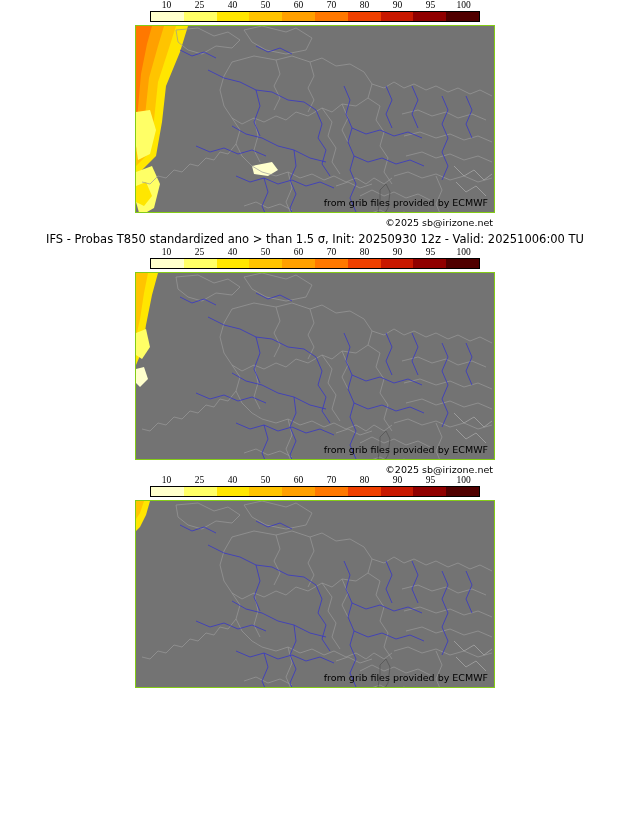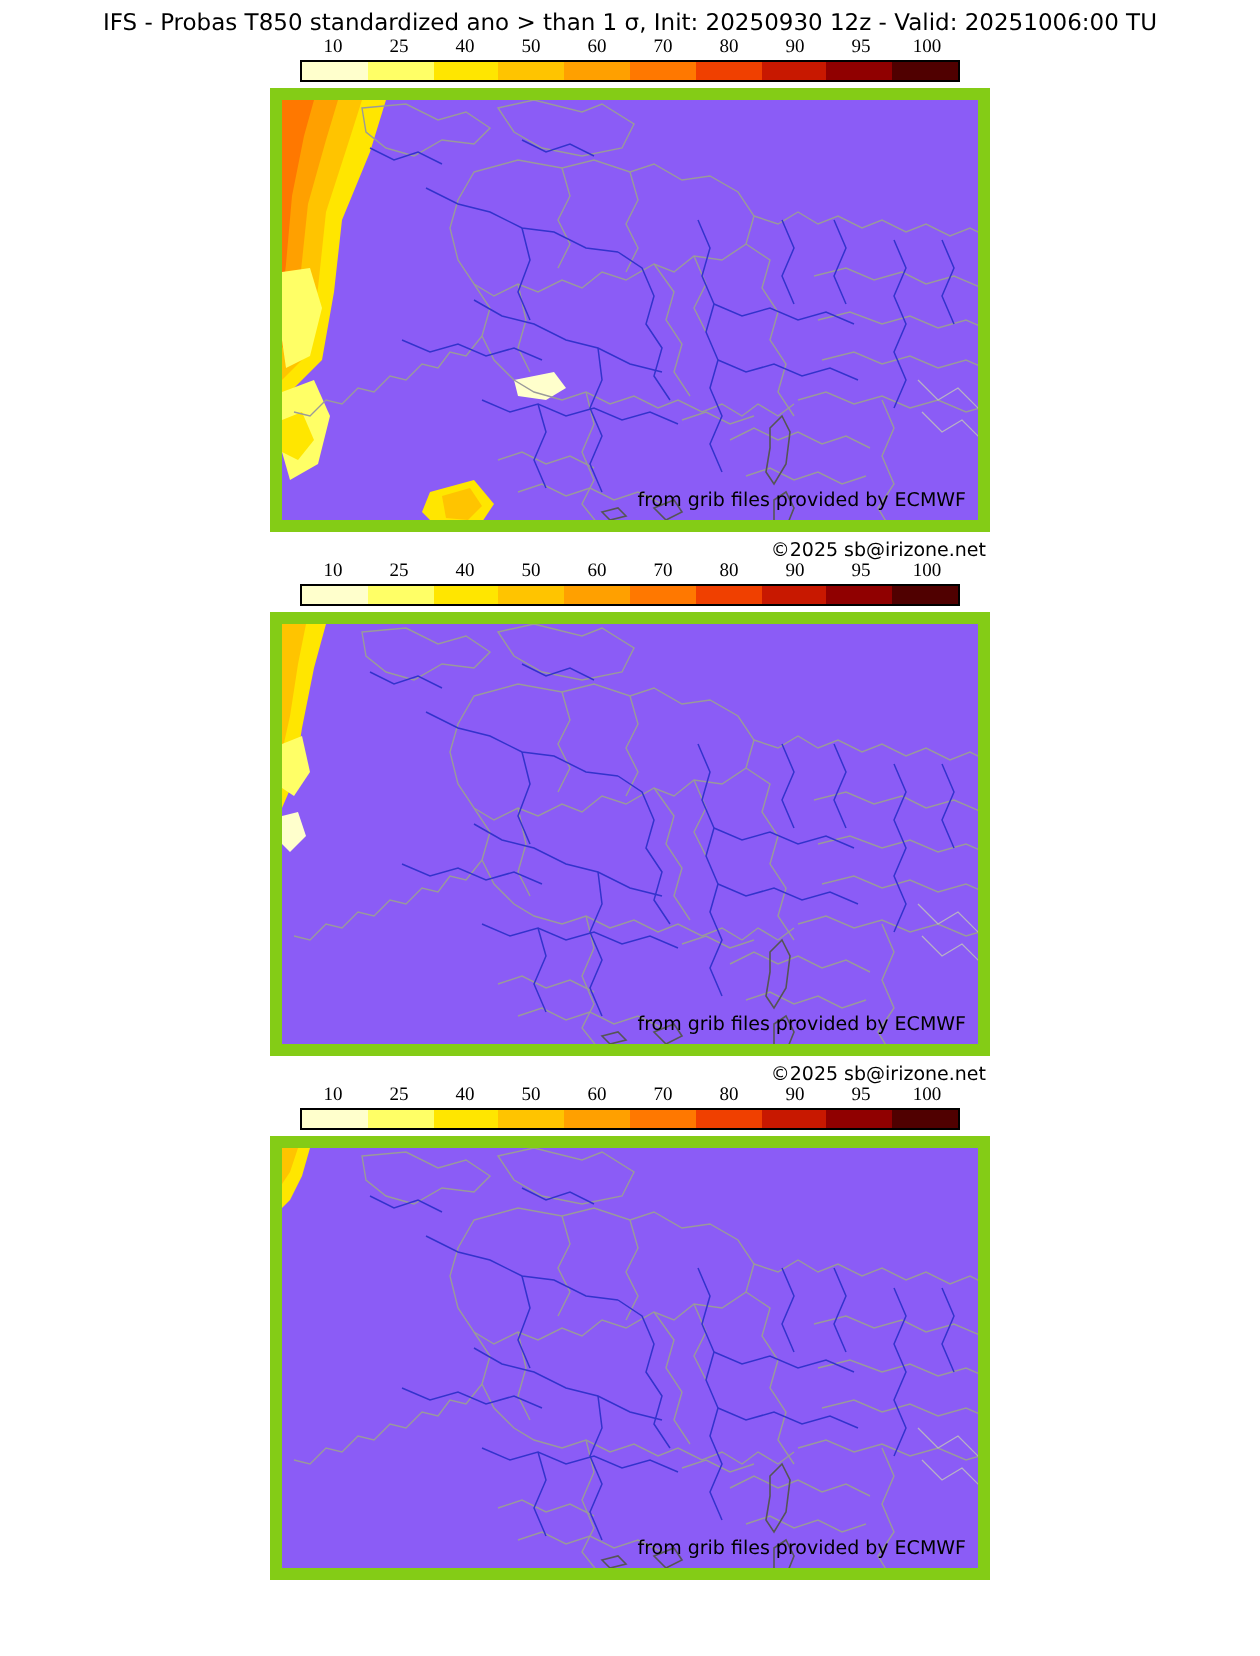--- a/index.html
+++ b/index.html
@@ -32,25 +32,25 @@
     display:flex;
     width:330px;
     height:11px;
     border:1px solid #000;
     box-sizing:border-box;
   }
   .cbar div{flex:1 1 0;height:100%;}
   .map-wrap{
     position:relative;
     width:360px;
-    height:222px;
+    height:188px;
     margin:3px auto 0 auto;
-    border:6px solid #84cc16;
+    border:1px solid #84cc16;
     box-sizing:border-box;
-    background:#8b5cf6;
+    background:#737373;
     overflow:hidden;
   }
   .map-svg{position:absolute;left:0;top:0;}
   .credit{
     position:absolute;
     right:2px;
     bottom:-14px;
     font-size:9.5px;
     color:#000;
   }
@@ -60,21 +60,20 @@
     bottom:4px;
     font-size:9.5px;
     color:#000;
   }
   .panel-footer{position:relative;height:15px;width:360px;margin:0 auto;}
 </style>
 </head>
 <body>
 
 <div class="panel">
-  <div class="panel-title">IFS - Probas T850  standardized ano &gt; than 1 σ, Init: 20250930 12z - Valid: 20251006:00 TU</div>
   <div class="cbar-wrap">
     <div class="cbar-ticks">
       <span style="left:16.5px">10</span>
       <span style="left:49.5px">25</span>
       <span style="left:82.5px">40</span>
       <span style="left:115.5px">50</span>
       <span style="left:148.5px">60</span>
       <span style="left:181.5px">70</span>
       <span style="left:214.5px">80</span>
       <span style="left:247.5px">90</span>
@@ -168,20 +167,21 @@
       </g>
     </svg>
     <div class="ecmwf">from grib files provided by ECMWF</div>
   </div>
   <div class="panel-footer">
     <div class="credit" style="bottom:0">©2025 sb@irizone.net</div>
   </div>
 </div>
 
 <div class="panel">
+  <div class="panel-title">IFS - Probas T850  standardized ano &gt; than 1.5 σ, Init: 20250930 12z - Valid: 20251006:00 TU</div>
   <div class="cbar-wrap">
     <div class="cbar-ticks">
       <span style="left:16.5px">10</span>
       <span style="left:49.5px">25</span>
       <span style="left:82.5px">40</span>
       <span style="left:115.5px">50</span>
       <span style="left:148.5px">60</span>
       <span style="left:181.5px">70</span>
       <span style="left:214.5px">80</span>
       <span style="left:247.5px">90</span>

